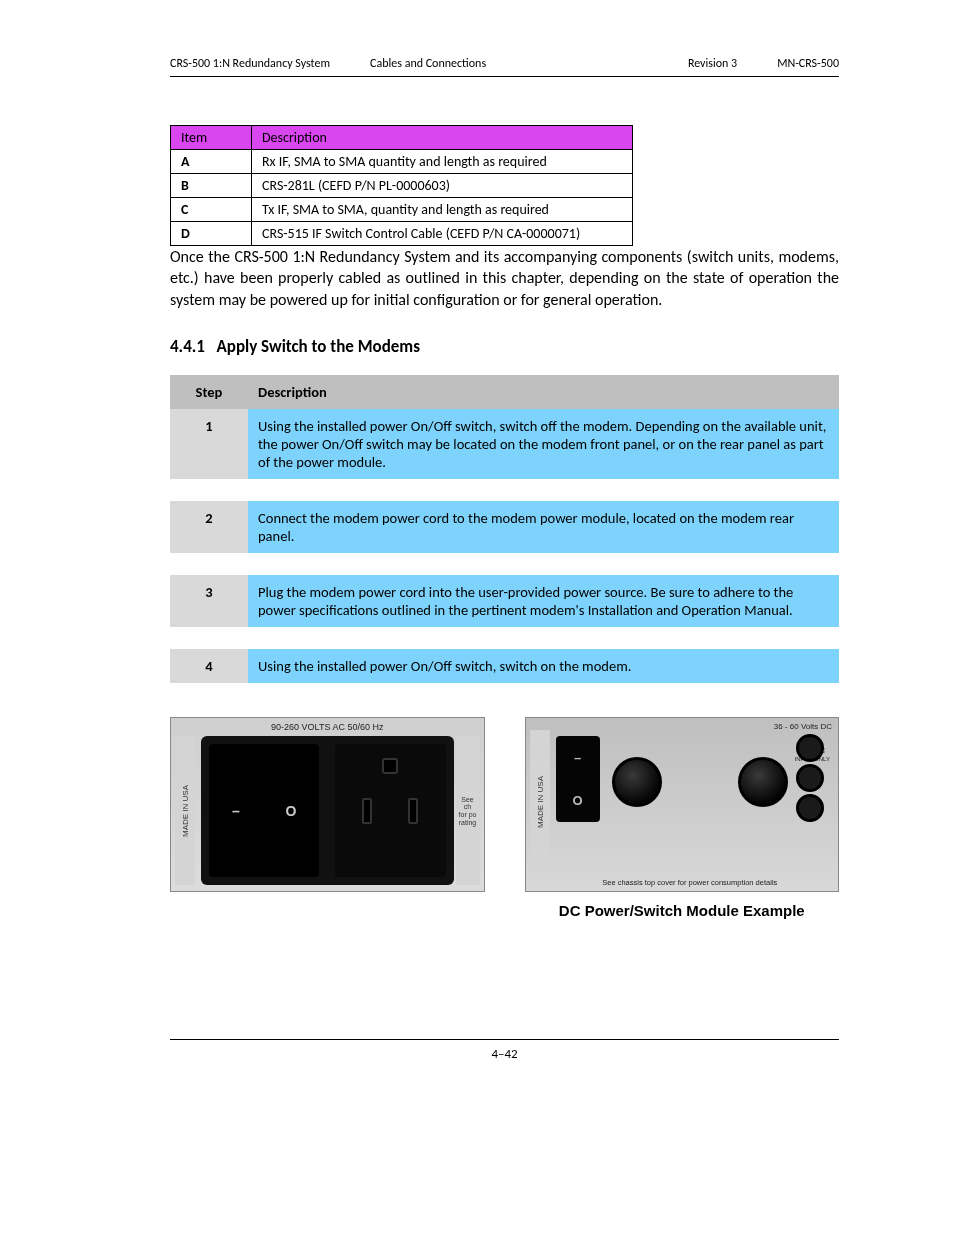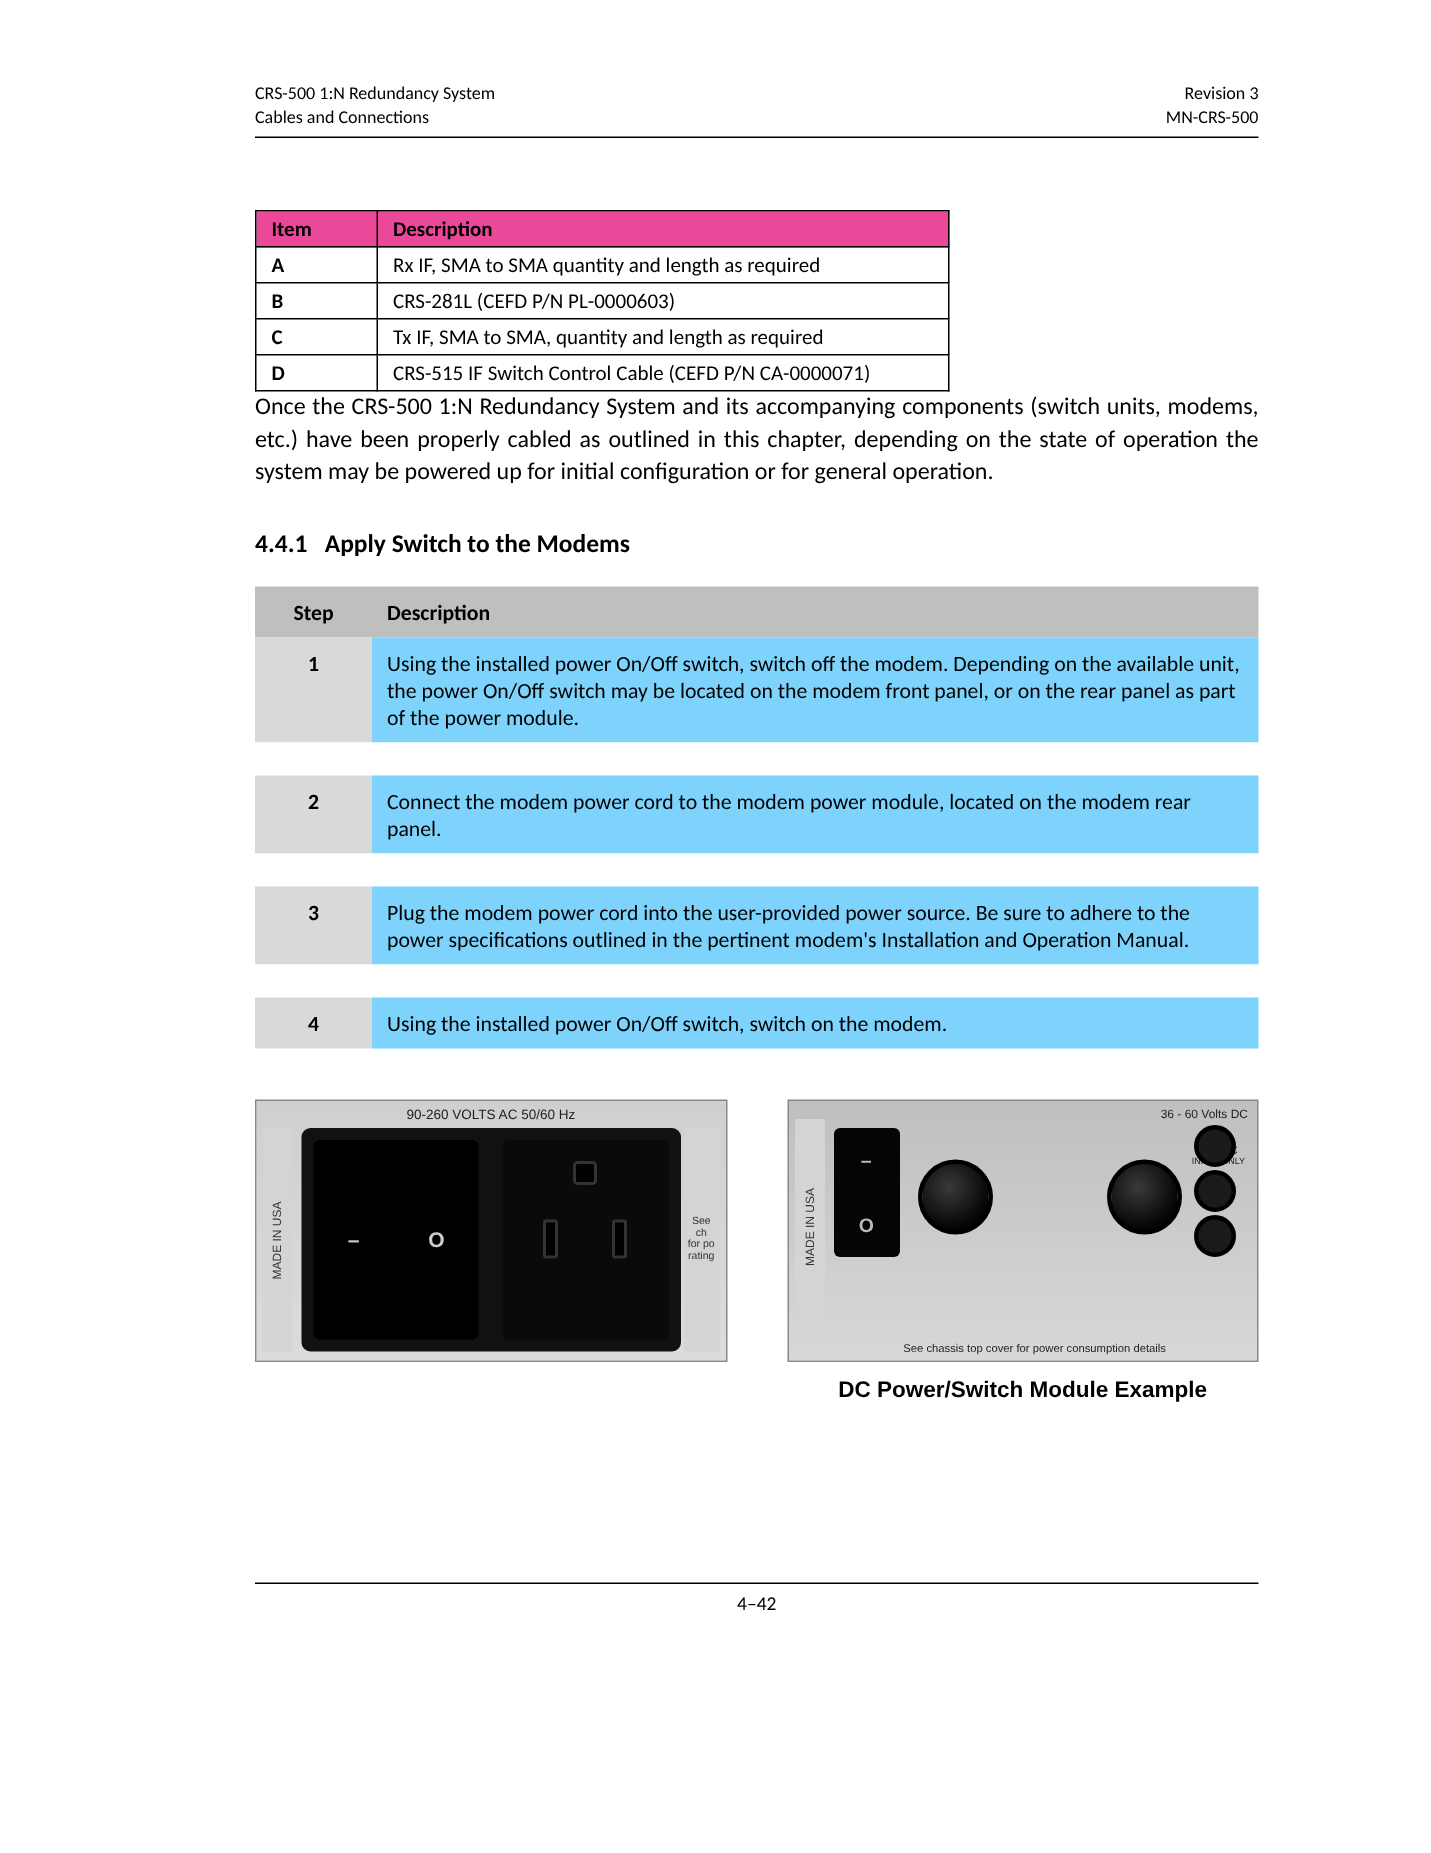--- a/index.html
+++ b/index.html
@@ -16,43 +16,44 @@
     padding: 56px 115px 40px 170px;
   }
   .header-line {
     display: flex;
     justify-content: space-between;
     font-size: 12px;
     line-height: 1.3;
   }
   .header-left, .header-right {
     display: flex;
-    flex-direction: column;
+    flex-direction: row;
+    gap: 40px;
   }
   .header-right { text-align: right; }
   hr.rule {
     border: none;
     border-top: 1px solid #000;
     margin: 4px 0 0 0;
   }
 
   table.spec {
     border-collapse: collapse;
     margin-top: 48px;
     font-size: 14px;
   }
   table.spec th, table.spec td {
     border: 1px solid #000;
     padding: 3px 10px;
     text-align: left;
     font-weight: normal;
   }
   table.spec th {
-    background: #ec4899;
-    font-weight: bold;
+    background: #d946ef;
+    font-weight: normal;
   }
   table.spec td.head {
     font-weight: bold;
   }
 
   h2.sec {
     font-size: 21px;
     font-weight: bold;
     margin: 36px 0 12px 0;
   }

